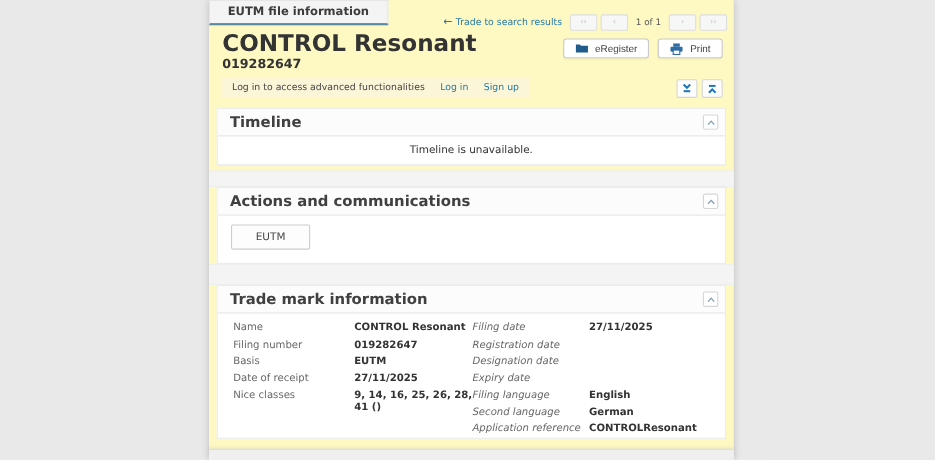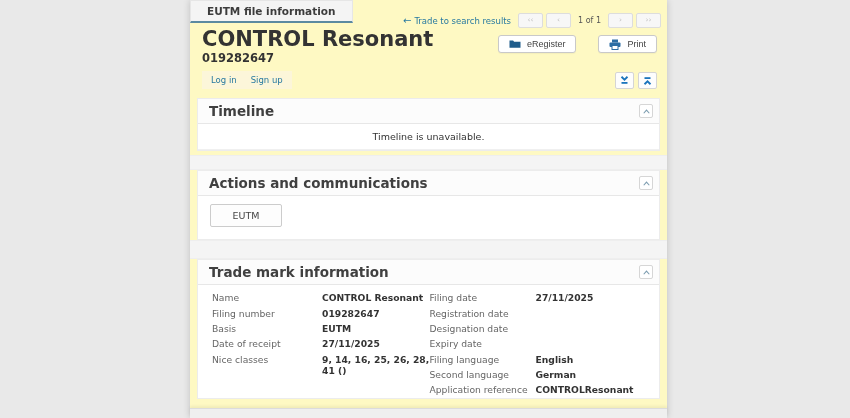--- a/index.html
+++ b/index.html
@@ -25,21 +25,21 @@
   .pager{display:flex;align-items:center;gap:3px;}
   .pg-btn{
     background:#f7f7f7;border:1px solid #dddddd;border-radius:2px;color:#bfbfbf;
     font-size:7.5px;height:13px;min-width:17px;padding:0 3px;line-height:12px;text-align:center;
   }
   .pg-status{font-size:8px;color:#555;margin:12px 4px;}
   
   .title-row{display:flex;justify-content:space-between;padding:5px 10px 0 12px;}
   .tm-title{font-size:21px;font-weight:bold;color:#333;line-height:1.05;margin:0;}
   .tm-number{font-size:11.5px;font-weight:bold;color:#333;margin-top:1px;}
-  .toolbar{display:flex;gap:22px;margin-top:7px;}
+  .toolbar{display:flex;gap:8px;margin-top:7px;}
   .tb-btn{
     display:flex;align-items:center;gap:6px;background:#fff;border:1px solid #c9c9c9;border-radius:3px;
     height:18px;padding:0 10px;font-size:9px;color:#444;cursor:pointer;
     box-shadow:0 1px 1px rgba(0,0,0,.04);
   }
   .tb-btn svg{display:block;}
   
   .banner-row{display:flex;justify-content:space-between;align-items:center;padding:6px 10px 0 12px;}
   .login-banner{
     background:#fcf6d9;padding:4px 9px;font-size:8.5px;color:#444;display:flex;gap:14px;align-items:center;
@@ -67,21 +67,21 @@
   .actions-body{padding:8px 12px 12px 12px;}
   .eutm-tab{
     width:70px;height:21px;background:#fdfdfd;border:1px solid #ccc;border-radius:2px;
     display:flex;align-items:center;justify-content:center;font-size:9.5px;color:#444;cursor:pointer;
   }
   
   .tm-cols{display:flex;padding:5px 12px 0 14px;}
   .tm-col{flex:1;min-width:0;}
   .tm-row{display:flex;padding:2.2px 0;min-height:11px;}
   .tm-label{width:110px;flex:none;font-size:9.2px;color:#666;}
-  .tm-col.right .tm-label{width:106px;}
+  .tm-col.right .tm-label{width:106px;font-style:italic;}
   .tm-value{flex:1;font-size:9.2px;font-weight:bold;color:#333;display:flex;flex-wrap:wrap;align-items:flex-start;gap:0 3px;}
   
   .bottom-bar{
     position:absolute;left:0;bottom:0;width:100%;height:9px;background:#efefef;
     border-top:1px solid #dcdcdc;box-shadow:0 -2px 3px rgba(0,0,0,.06);
   }
 </style>
 </head>
 <body>
 
@@ -126,20 +126,21 @@
               <rect x="3" y="6.5" width="6" height="4" fill="#fff" stroke="#2d6da3" stroke-width="1"></rect>
             </svg>
         </span>
         <span>Print</span>
       </button>
     </div>
   </div>
 
   <div class="banner-row">
     <div class="login-banner">
+      <span>Log in to access advanced functionalities</span>
       <span class="link">Log in</span>
       <span class="link">Sign up</span>
     </div>
     <div class="mini-btns">
       <span class="mini-btn">
         <svg width="9" height="9" viewBox="0 0 12 12">
             <path d="M2 1 L6 5 L10 1" fill="none" stroke="#1b75bc" stroke-width="2.4"></path>
             <rect x="2" y="8" width="8" height="2.4" fill="#1b75bc"></rect>
           </svg>
       </span>

